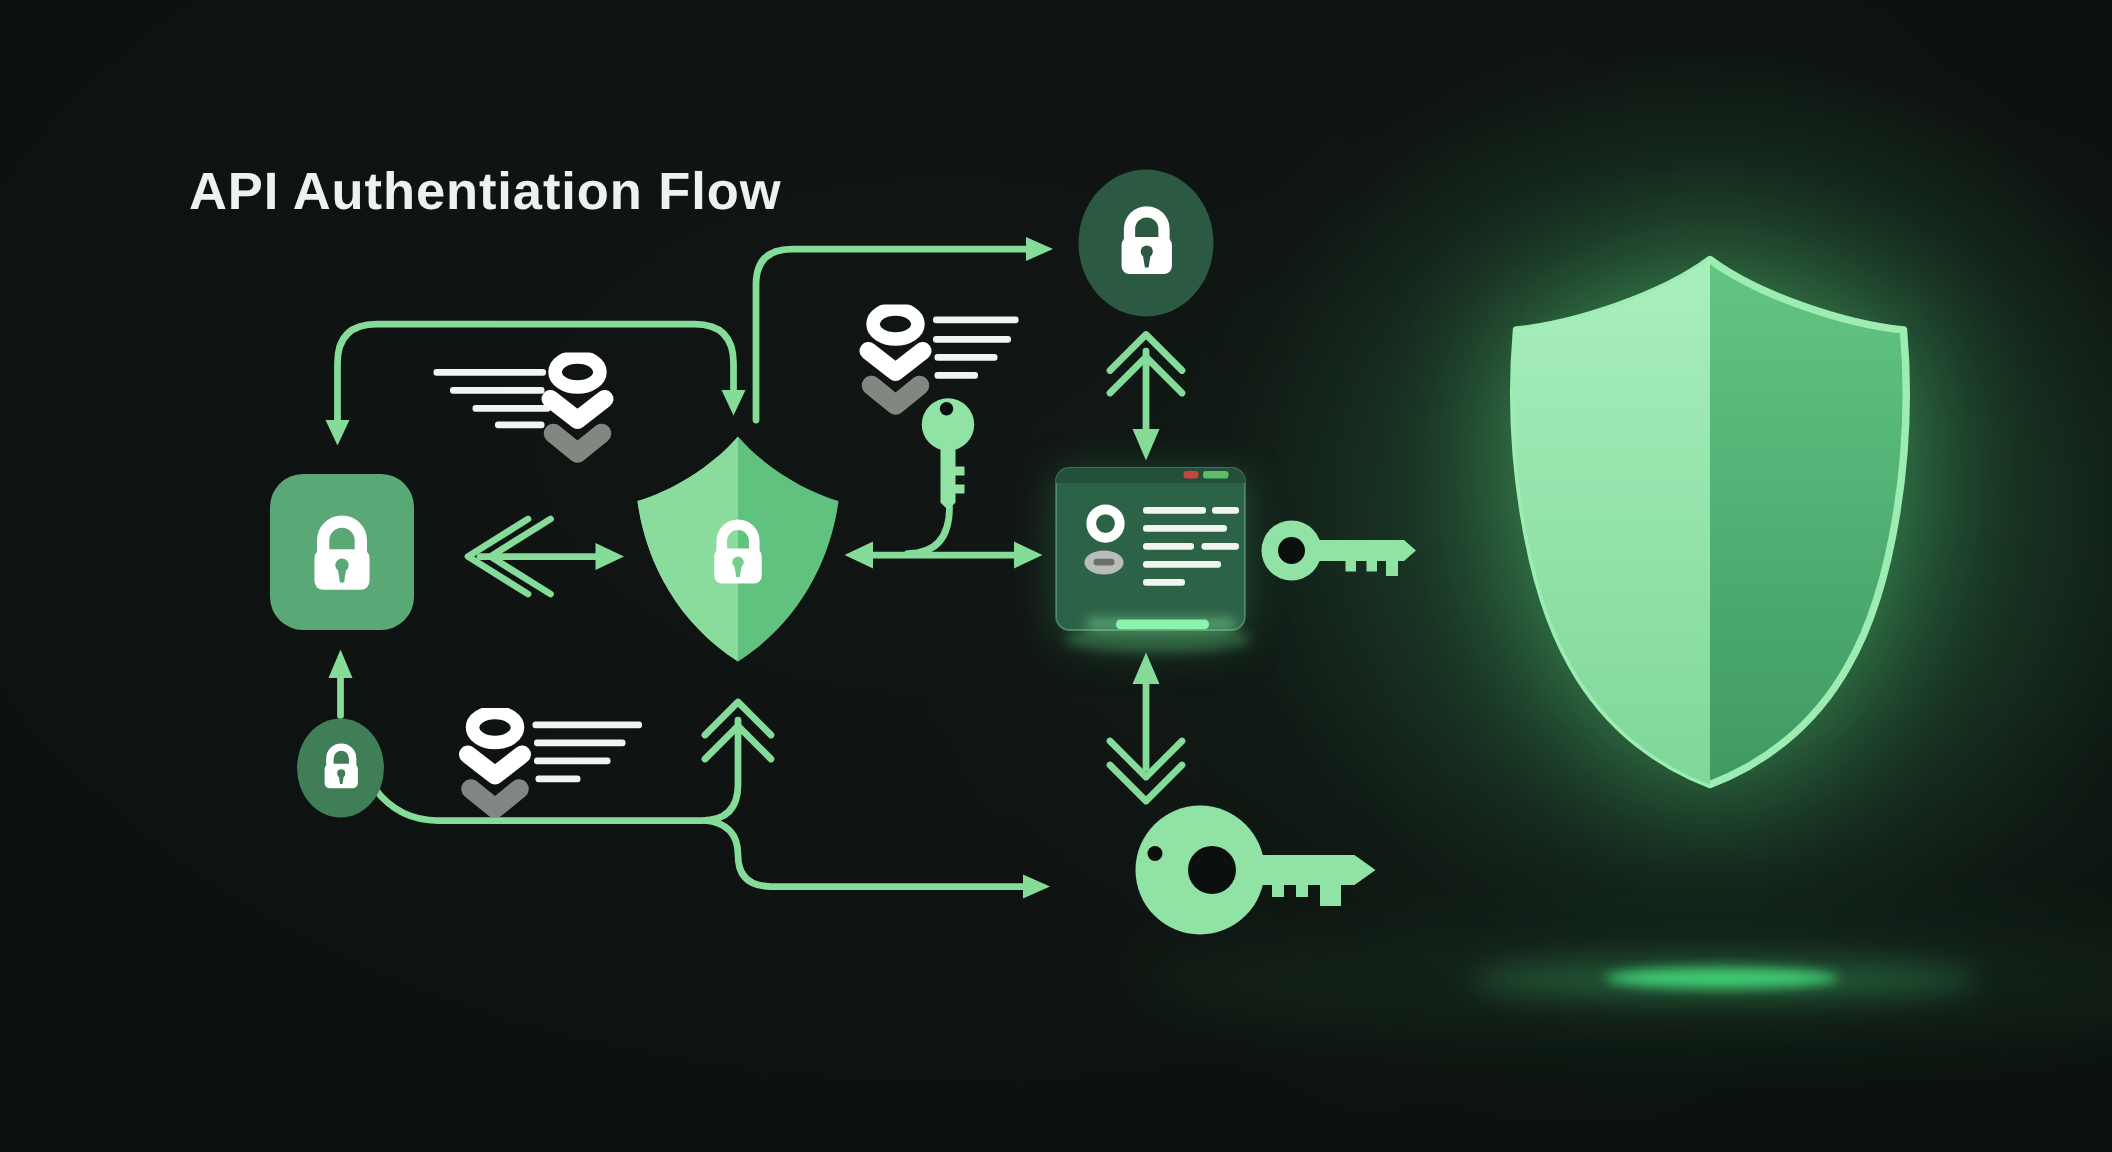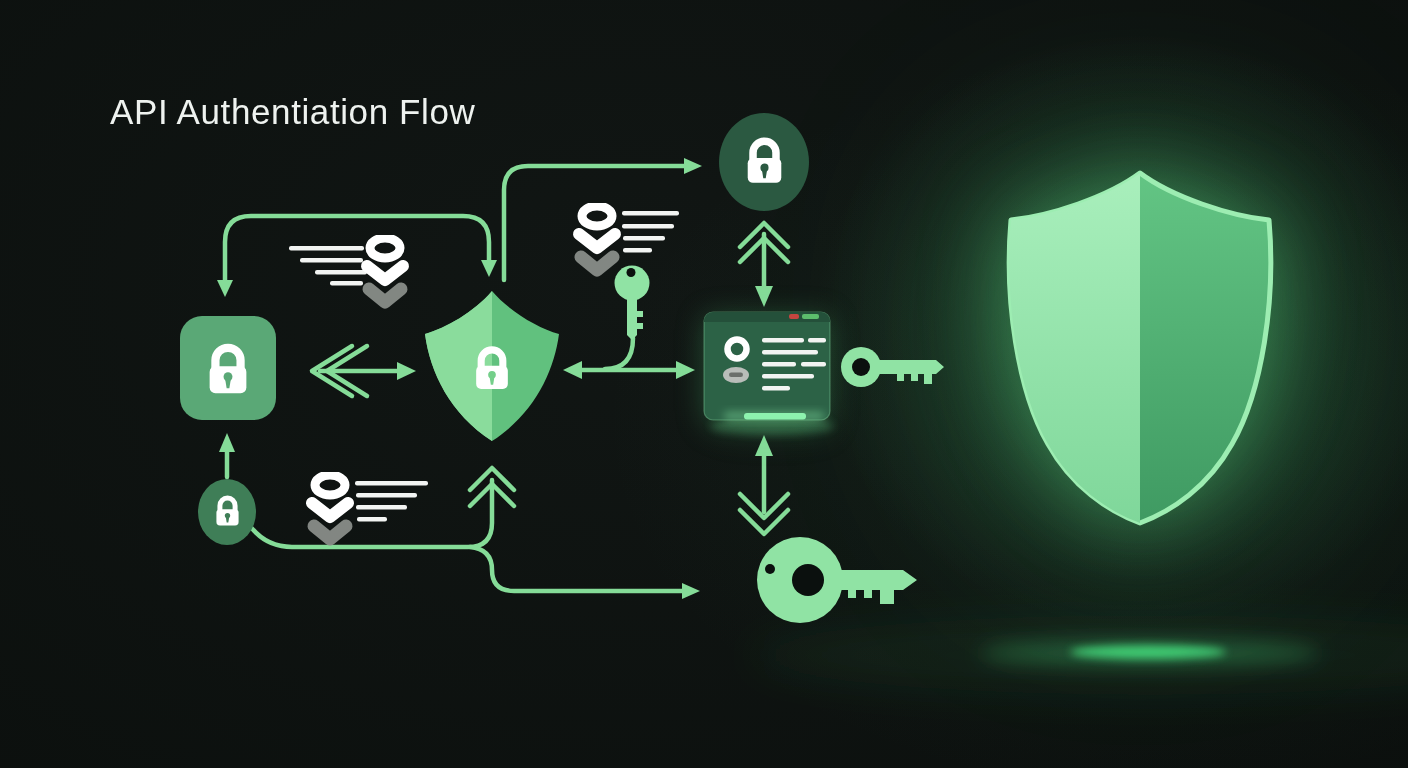--- a/index.html
+++ b/index.html
@@ -11,22 +11,22 @@
       radial-gradient(760px 520px at 1150px 420px, rgba(50,140,85,0.10), rgba(0,0,0,0) 72%),
       radial-gradient(1600px 1000px at 45% 38%, #11161­4, #0a0e0c 85%),
       #0b100e;
   }
   .canvas{background:
       radial-gradient(420px 380px at 1140px 330px, rgba(72,190,115,0.20), rgba(72,190,115,0.07) 55%, rgba(0,0,0,0) 78%),
       radial-gradient(760px 520px at 1150px 420px, rgba(50,140,85,0.10), rgba(0,0,0,0) 72%),
       radial-gradient(1600px 1000px at 45% 38%, #111614, #0a0e0c 85%),
       var(--bg,#0b100e);}
   .title{
-    position:absolute;left:110px;top:92px;margin:0;
-    font-size:35px;font-weight:400;letter-spacing:.6px;
+    position:absolute;left:110px;top:92px;margin:16px;
+    font-size:35px;font-weight:700;letter-spacing:.6px;
     color:var(--title-text,#eef2ef);
   }
   .arrow{stroke:var(--arrow,#85dc98);stroke-width:4.5;fill:none;stroke-linecap:round;stroke-linejoin:round;}
   .chev{stroke:var(--arrow,#85dc98);stroke-width:4.5;fill:none;stroke-linecap:round;stroke-linejoin:round;}
   .ahead{fill:var(--arrow,#85dc98);stroke:none;}
   .keyfill{fill:var(--key,#90e3a4);}
   .holebg{fill:var(--bg,#0b100e);}
   .wline{fill:var(--line-white,#f2f4f2);}
   .bigshield{filter:drop-shadow(0 0 42px rgba(95,225,135,0.45)) drop-shadow(0 0 110px rgba(70,190,110,0.35));}
   .servercard{filter:drop-shadow(0 4px 14px rgba(90,230,140,0.25));}

